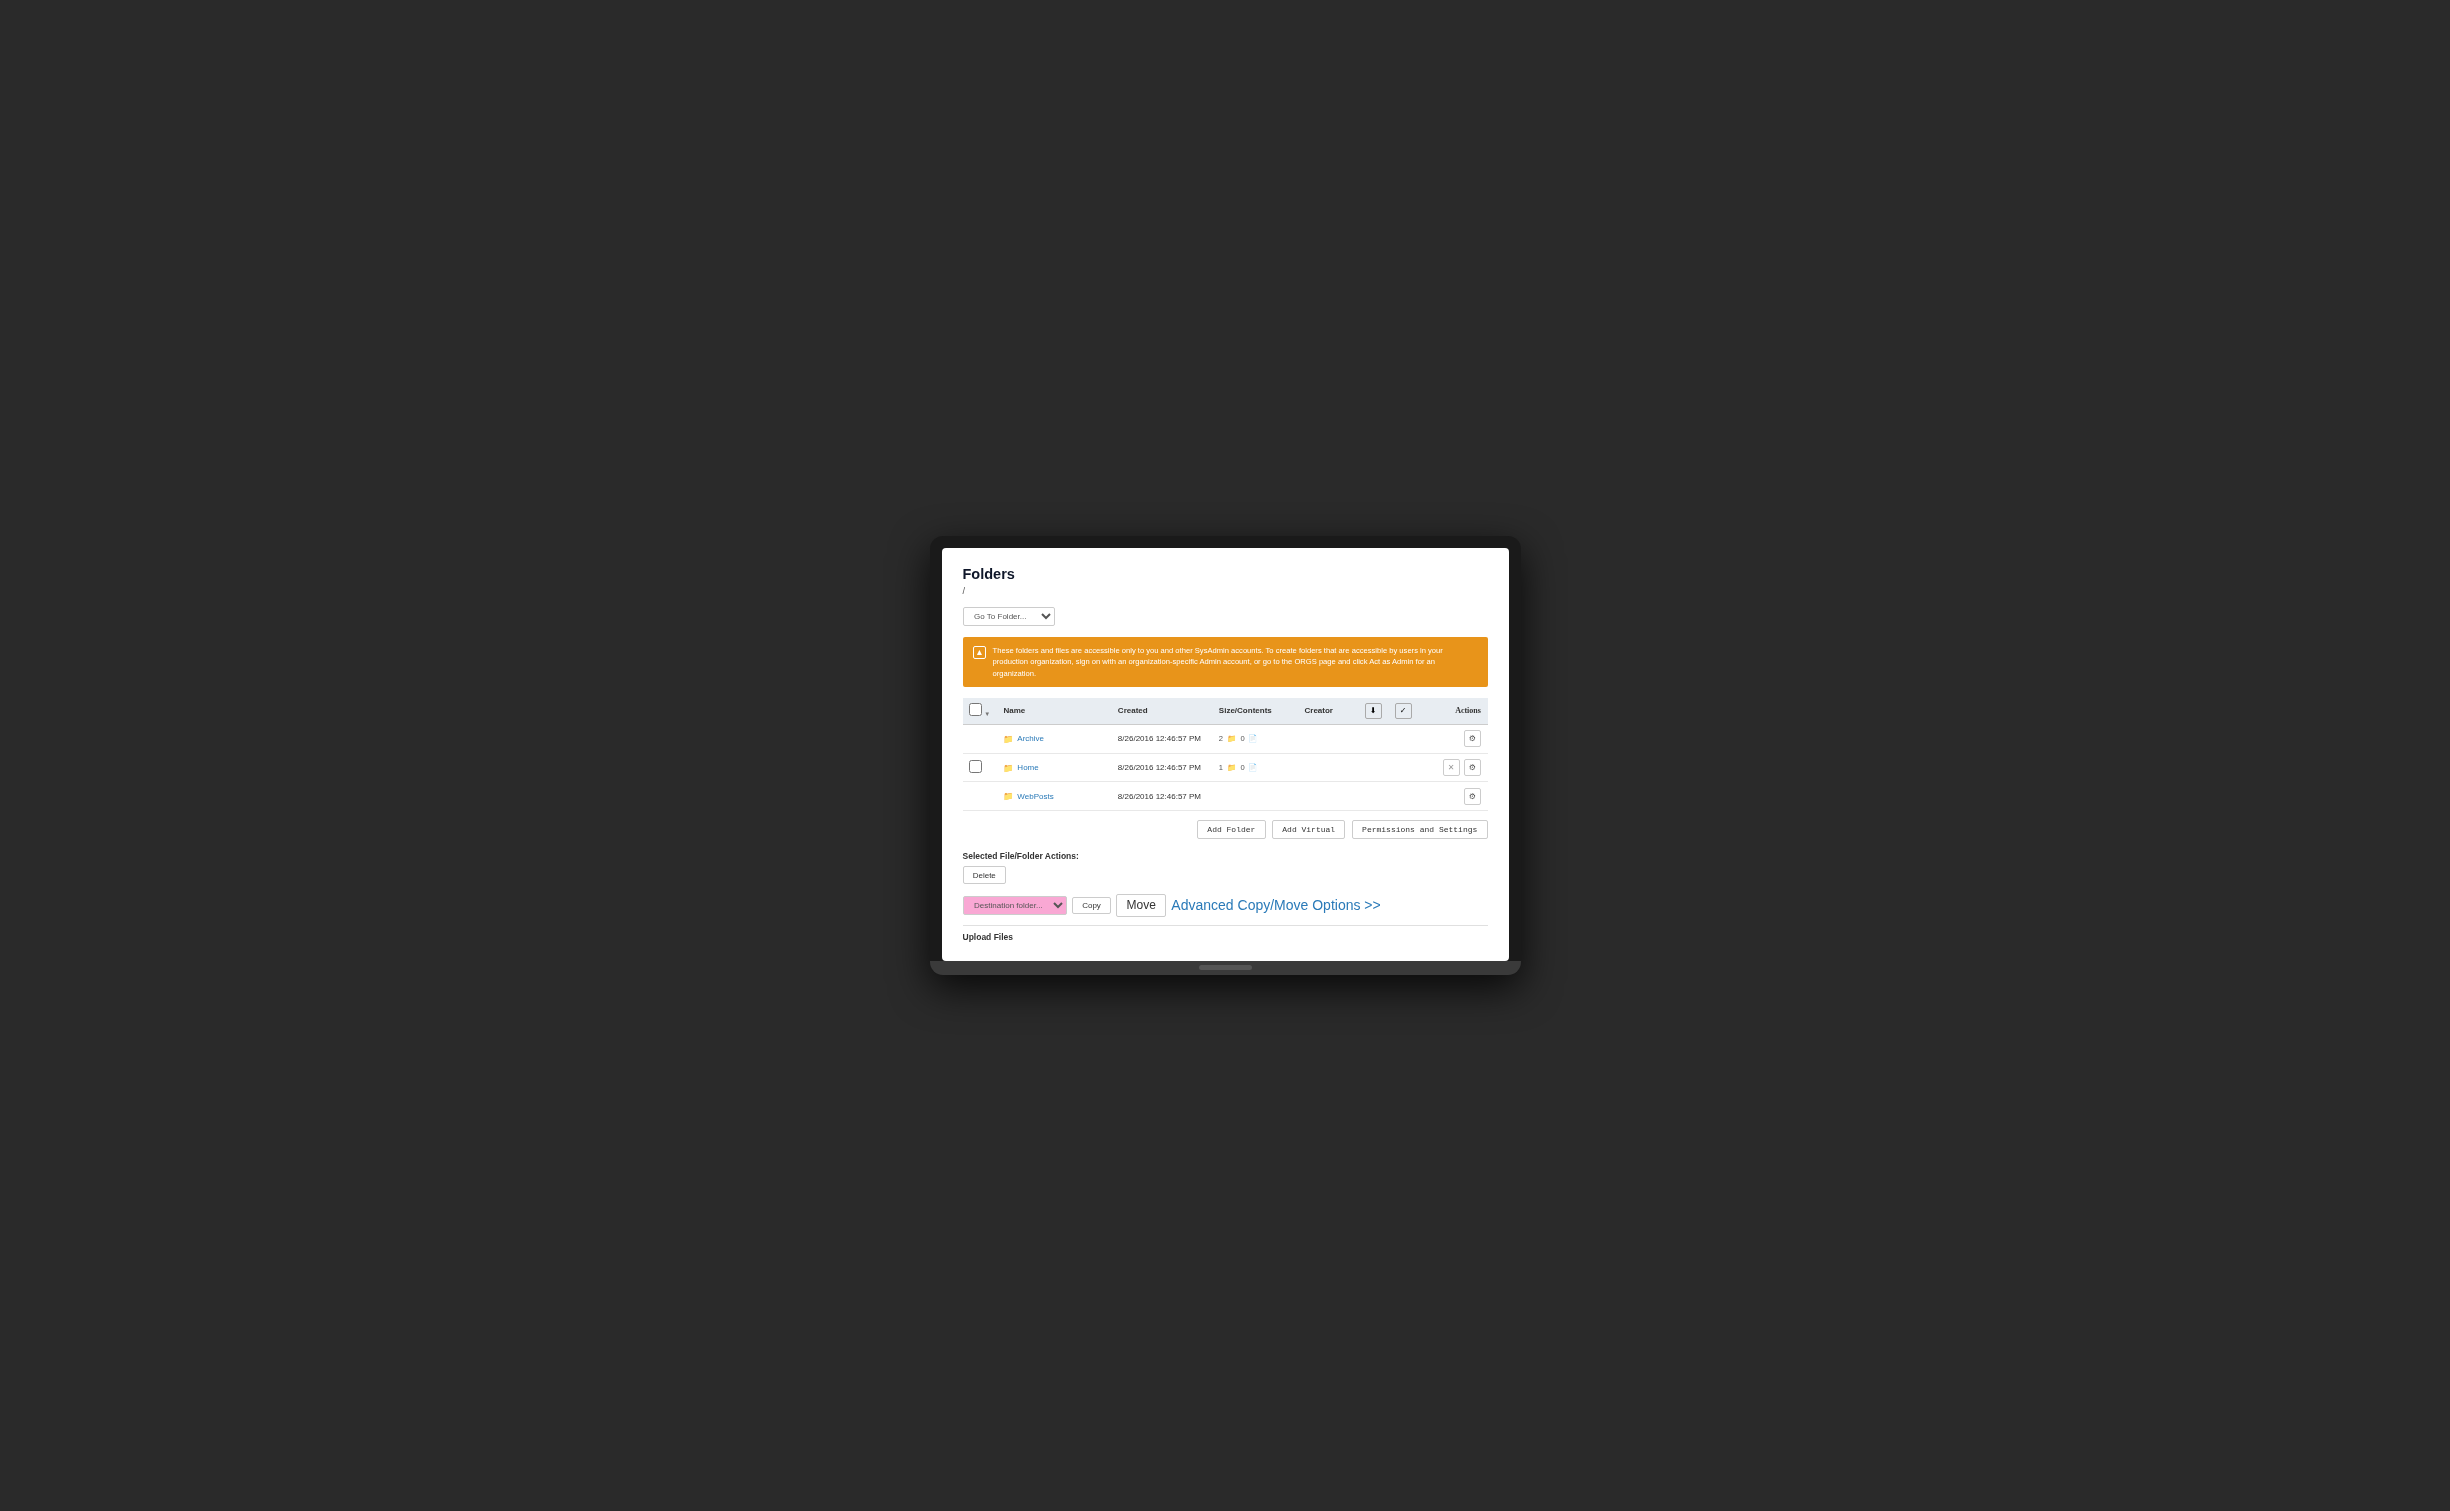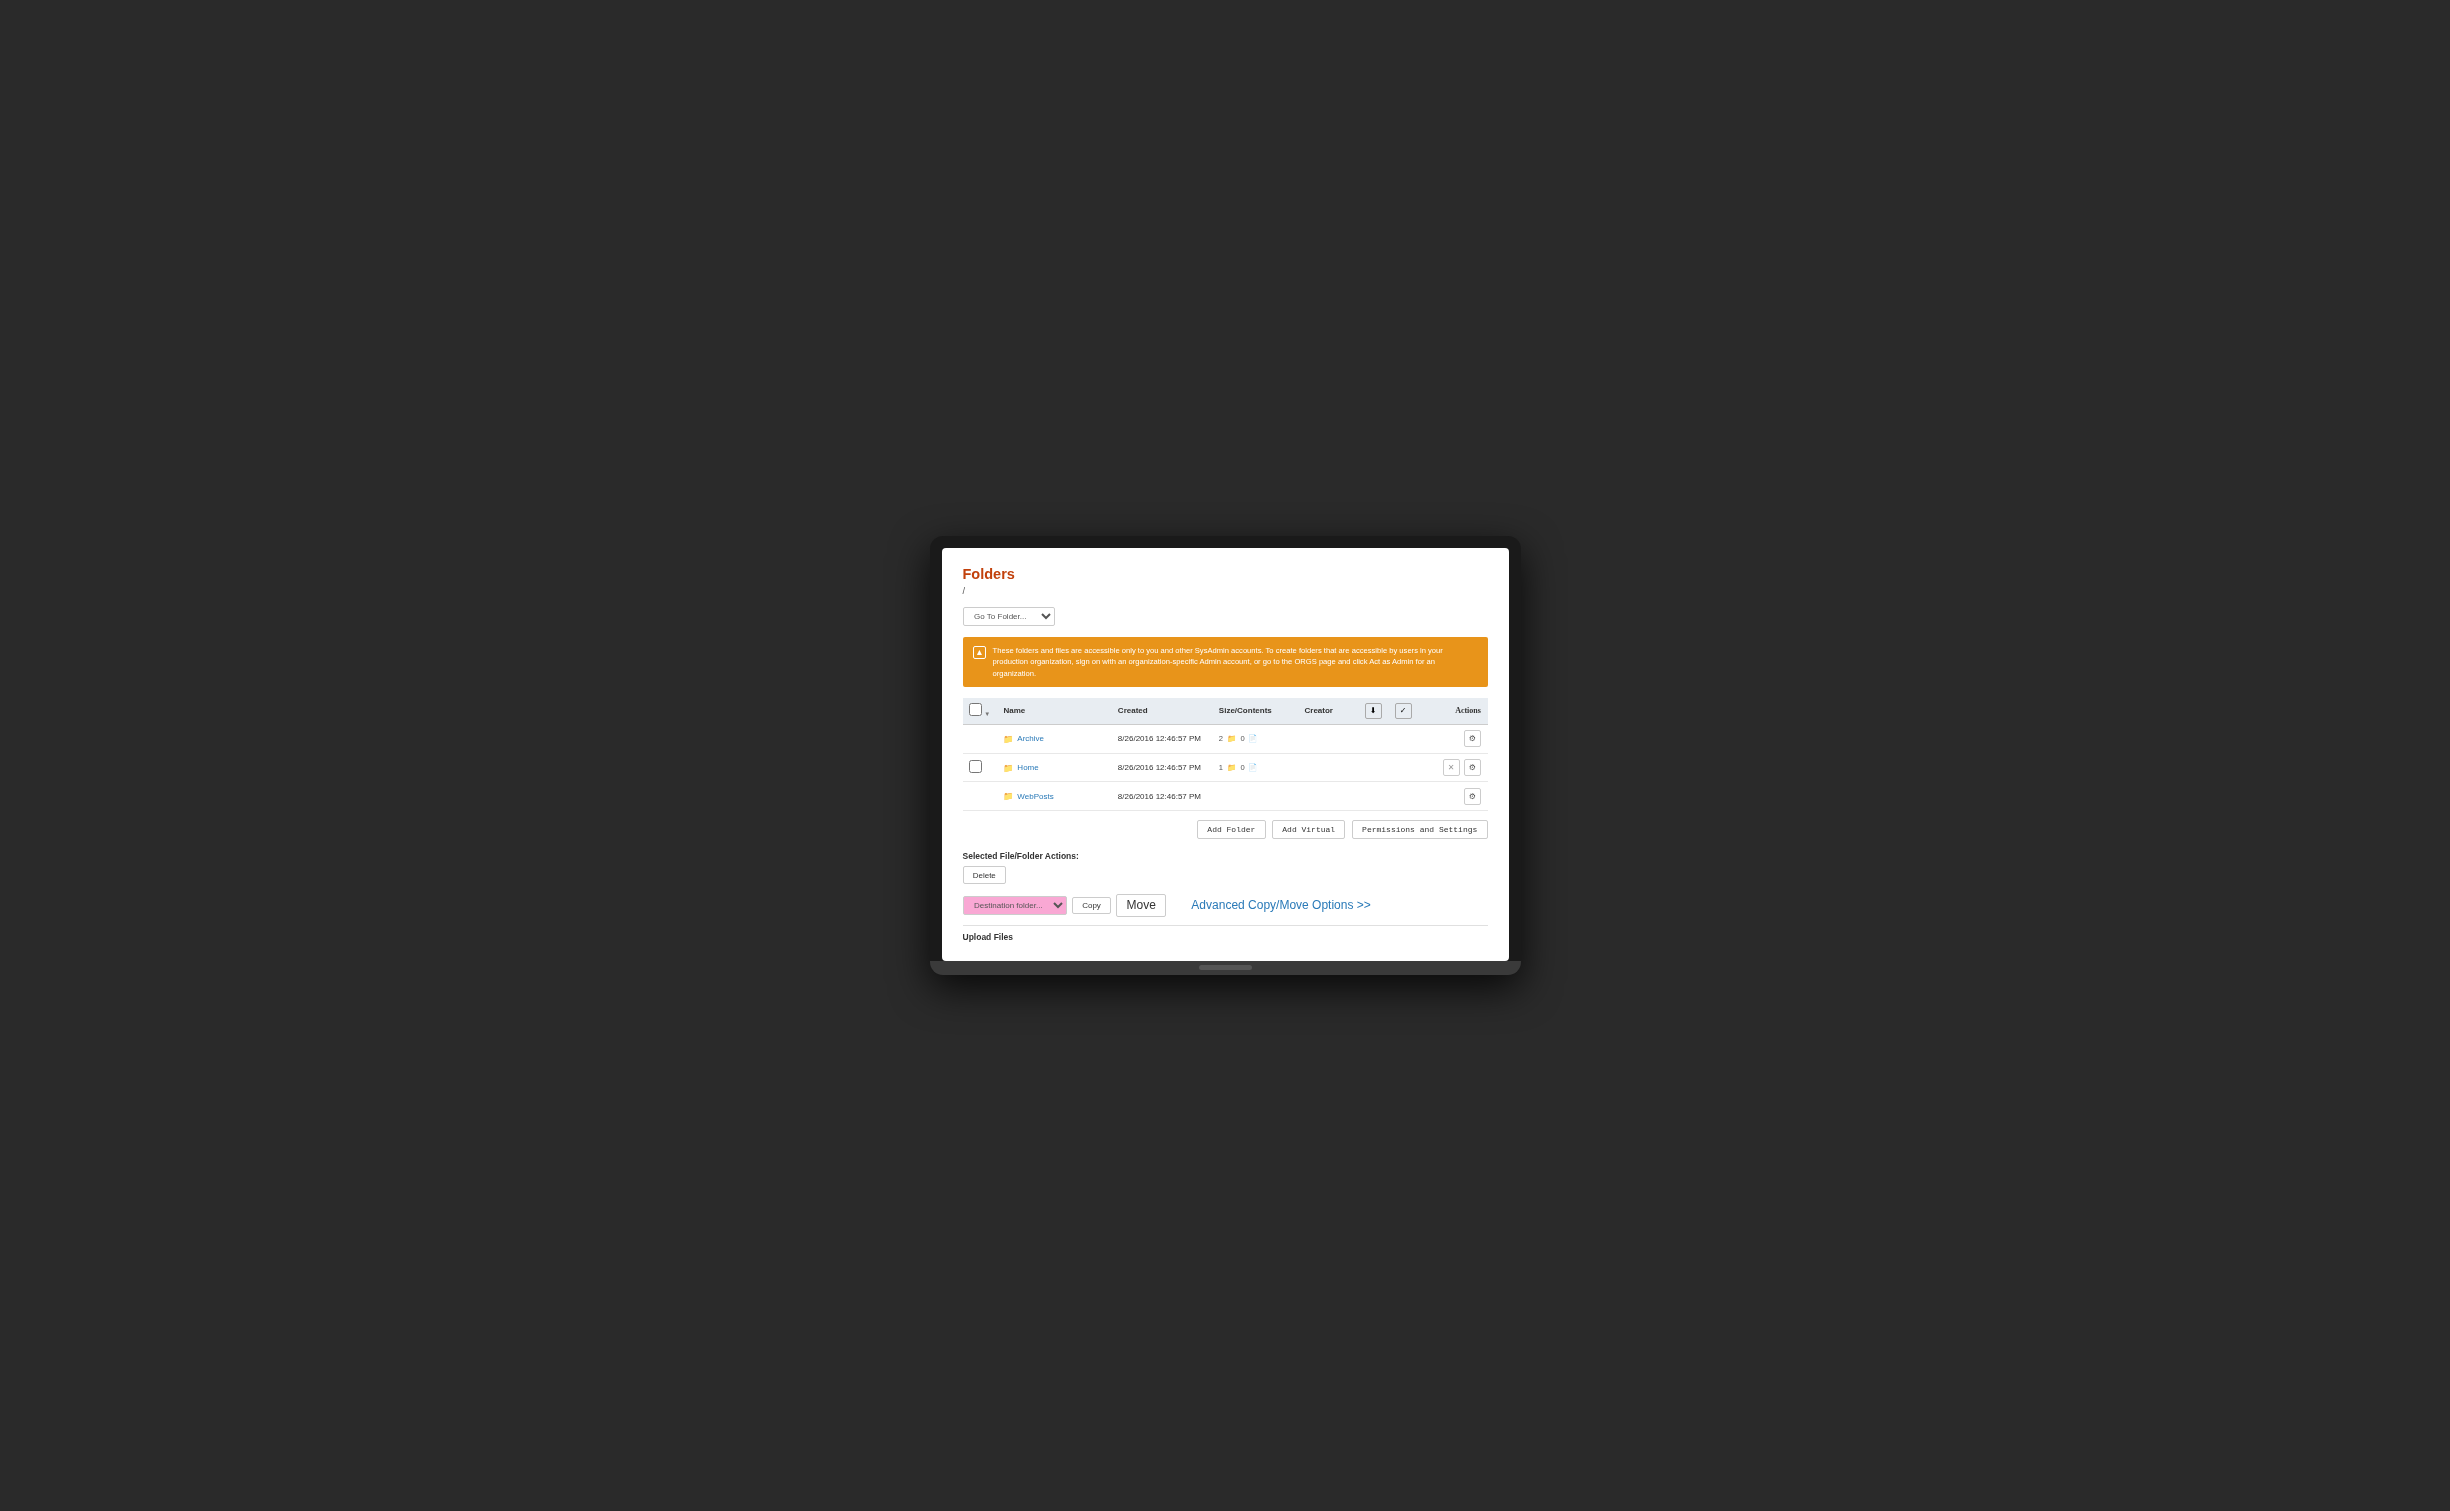--- a/index.html
+++ b/index.html
@@ -45,21 +45,21 @@
 
     .page-content {
       padding: 18.4px 21px;
       font-size: 8.5px;
       color: #333;
     }
 
     .page-title {
       font-size: 14.5px;
       font-weight: bold;
-      color: #c2410c;
+      color: #0f172a;
       margin-bottom: 4px;
     }
 
     .breadcrumb {
       font-size: 9.2px;
       color: #555;
       margin-bottom: 10.5px;
     }
 
     .goto-folder {
@@ -284,22 +284,21 @@
       border-radius: 2px;
       background: #fff;
       font-size: 12px;
       cursor: pointer;
       color: #333;
     }
 
     .advanced-link {
       color: #2a7ab8;
       text-decoration: none;
-      font-size: 12px;
-      margin-left: 20px;
+      font-size: 14px;
     }
 
     .upload-title {
       font-size: 8.5px;
       font-weight: bold;
       color: #333;
       padding-top: 6.6px;
       border-top: 0.7px solid #e0e0e0;
     }
 

